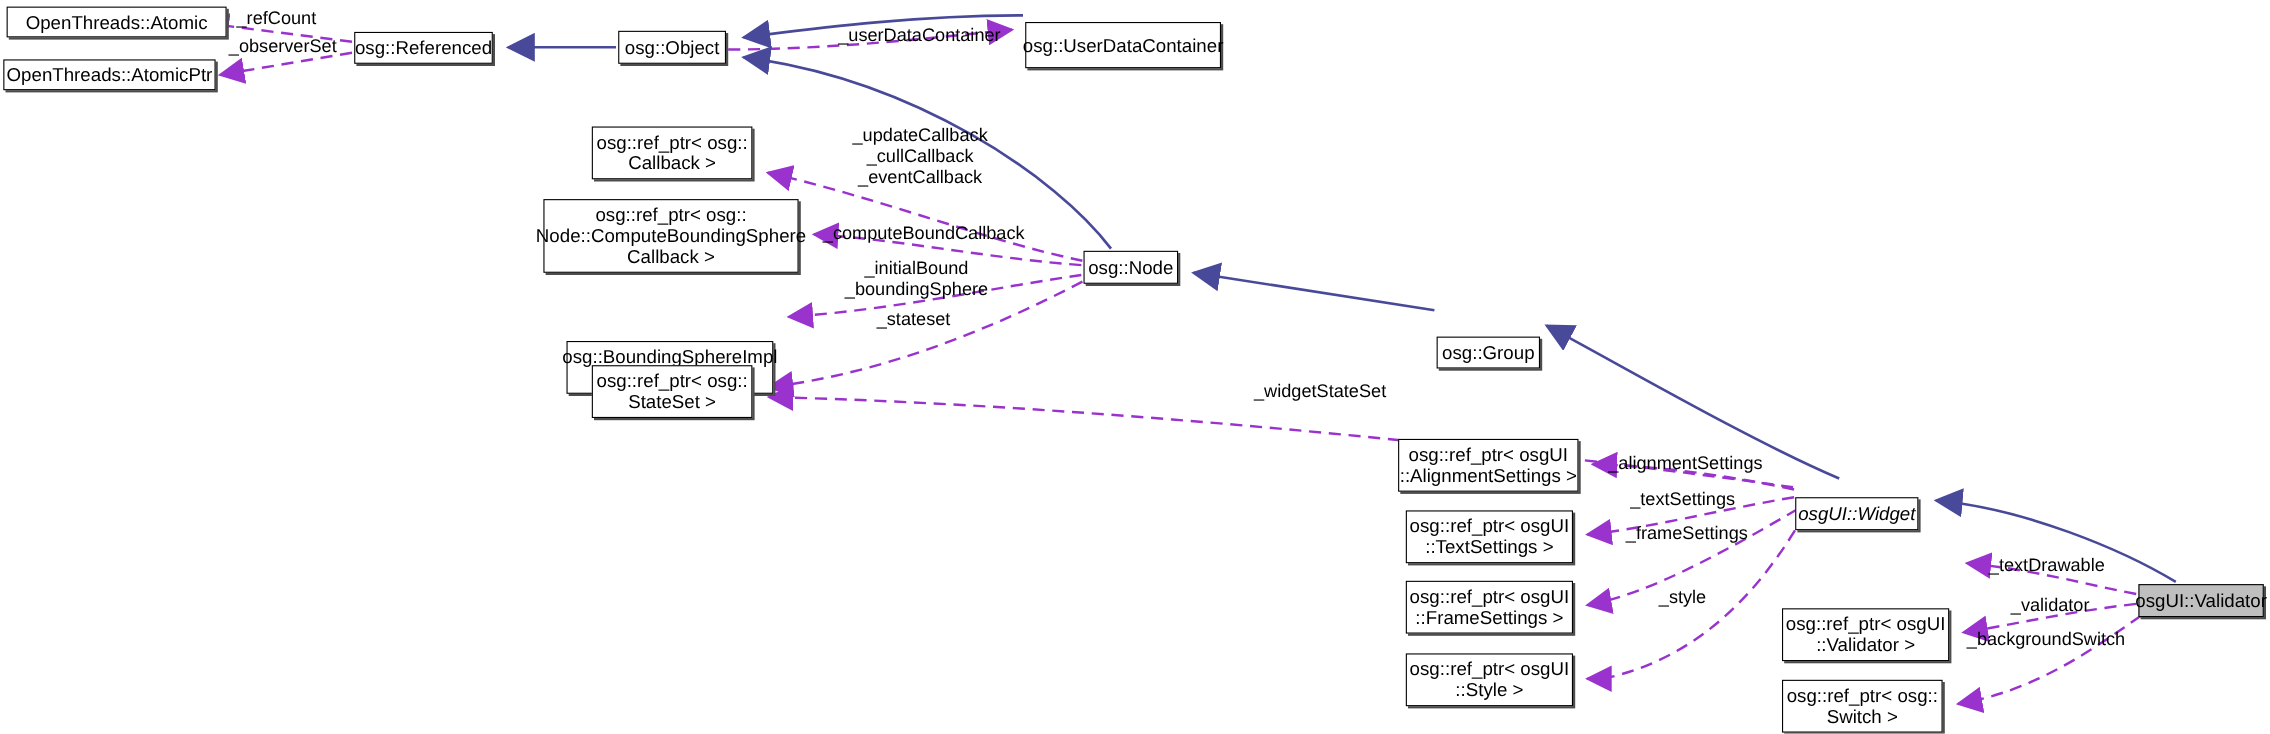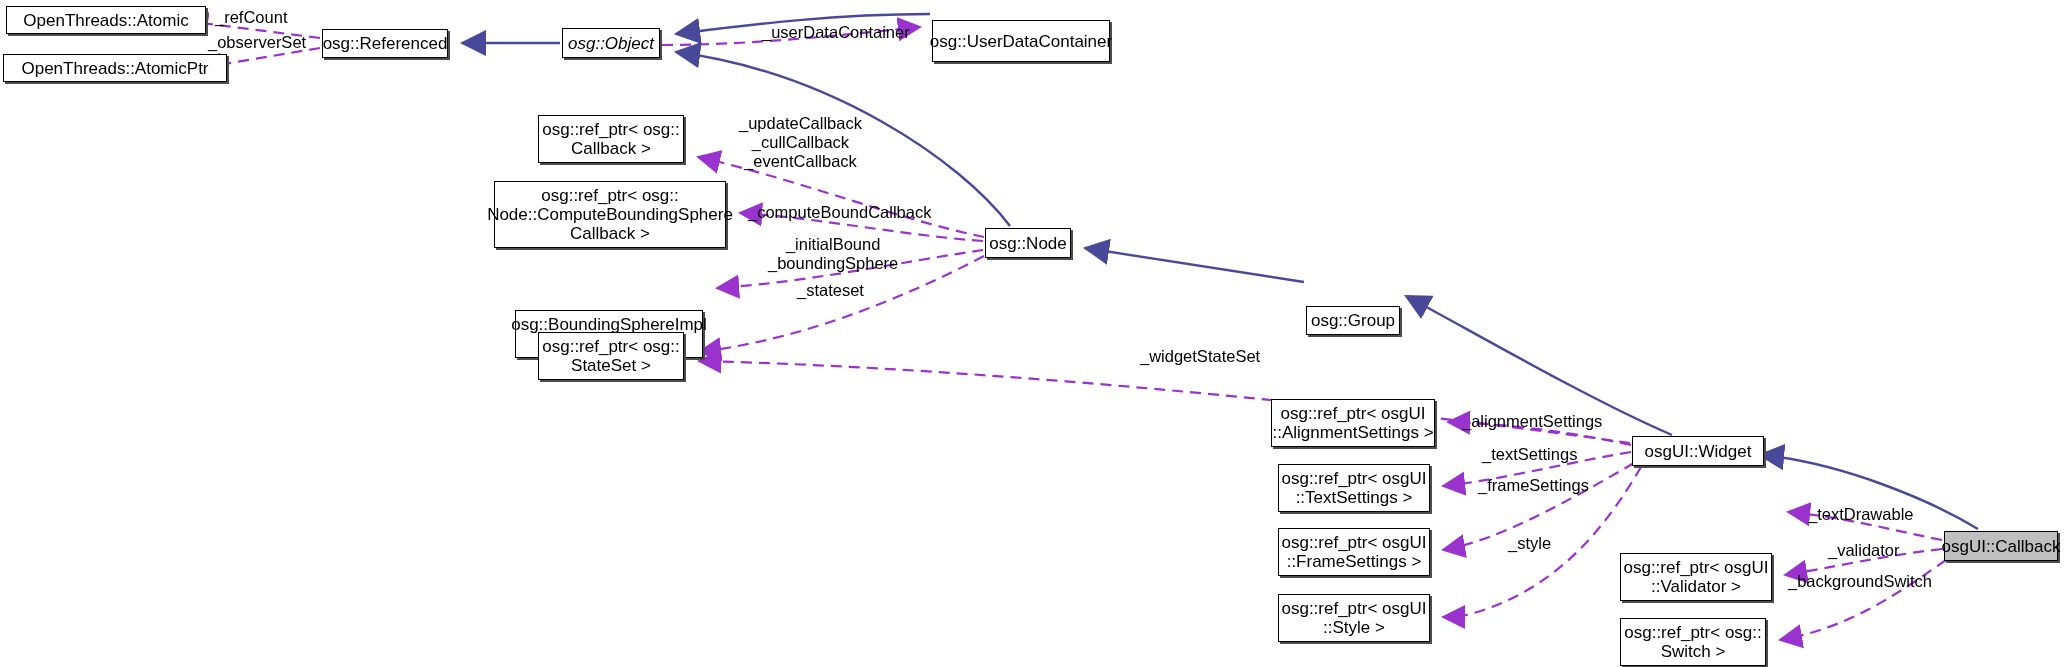--- a/index.html
+++ b/index.html
@@ -111,25 +111,25 @@
 
     <path d="M 1304 282 L 1085 248" fill="none" stroke="#49499a" stroke-width="2.4" marker-end="url(#arrow-inherit)"></path>
 
     <path d="M 1672 435 C 1590 400, 1470 330, 1406 296" fill="none" stroke="#49499a" stroke-width="2.4" marker-end="url(#arrow-inherit)"></path>
 
     <path d="M 1978 529 C 1930 500, 1840 462, 1760 455" fill="none" stroke="#49499a" stroke-width="2.4" marker-end="url(#arrow-inherit)"></path>
   </svg>
 
   <div class="node-box" style="left:6px;  top:6px;   width:200px; height:28px;">OpenThreads::Atomic</div>
 
-  <div class="node-box" style="left:3px;  top:54px;  width:224px; height:28px;">OpenThreads::AtomicPtr</div>
+  <div class="node-box" style="left:3px;  top:54px;  width:193px; height:28px;">OpenThreads::AtomicPtr</div>
 
   <div class="node-box" style="left:322px; top:29px; width:126px; height:29px;">osg::Referenced</div>
 
-  <div class="node-box" style="left:562px; top:28px; width:98px; height:30px;font-style:italic;">osg::Object</div>
+  <div class="node-box" style="left:562px; top:28px; width:98px; height:30px;">osg::Object</div>
 
   <div class="node-box" style="left:932px; top:20px;  width:178px; height:42px;">osg::UserDataContainer</div>
 
   <div class="node-box" style="left:538px; top:115px; width:146px; height:48px;">osg::ref_ptr&lt; osg::
 Callback &gt;</div>
 
   <div class="node-box" style="left:494px; top:181px; width:232px; height:67px;">osg::ref_ptr&lt; osg::
 Node::ComputeBoundingSphere
 Callback &gt;</div>
 
@@ -148,38 +148,38 @@
 
   <div class="node-box" style="left:1278px; top:464px; width:152px; height:48px;">osg::ref_ptr&lt; osgUI
 ::TextSettings &gt;</div>
 
   <div class="node-box" style="left:1278px; top:528px; width:152px; height:48px;">osg::ref_ptr&lt; osgUI
 ::FrameSettings &gt;</div>
 
   <div class="node-box" style="left:1278px; top:594px; width:152px; height:48px;">osg::ref_ptr&lt; osgUI
 ::Style &gt;</div>
 
-  <div class="node-box" style="left:1632px; top:436px; width:132px; height:30px;">osgUI::Widget</div>
+  <div class="node-box" style="left:1632px; top:452px; width:112px; height:30px;font-style:italic;">osgUI::Widget</div>
 
 
   <div class="node-box" style="left:1620px; top:553px; width:152px; height:48px;">osg::ref_ptr&lt; osgUI
 ::Validator &gt;</div>
 
   <div class="node-box" style="left:1620px; top:618px; width:146px; height:48px;">osg::ref_ptr&lt; osg::
 Switch &gt;</div>
 
-  <div class="node-box current" style="left:1944px; top:531px; width:114px; height:30px;">osgUI::Callback</div>
+  <div class="node-box current" style="left:1944px; top:531px; width:114px; height:30px;">osgUI::Validator</div>
 
   <div class="edge-label" style="left:215px; top:8px;">_refCount</div>
 
   <div class="edge-label" style="left:208px; top:33px;">_observerSet</div>
 
   <div class="edge-label" style="left:762px; top:23px;">_userDataContainer</div>
 
-  <div class="edge-label centered" style="left:739px; top:114px;">_updateCallback
+  <div class="edge-label centered" style="left:775px; top:114px;">_updateCallback
 _cullCallback
 _eventCallback</div>
 
   <div class="edge-label" style="left:748px; top:203px;">_computeBoundCallback</div>
 
   <div class="edge-label centered" style="left:768px; top:235px;">_initialBound
 _boundingSphere</div>
 
   <div class="edge-label" style="left:797px; top:281px;">_stateset</div>
 

